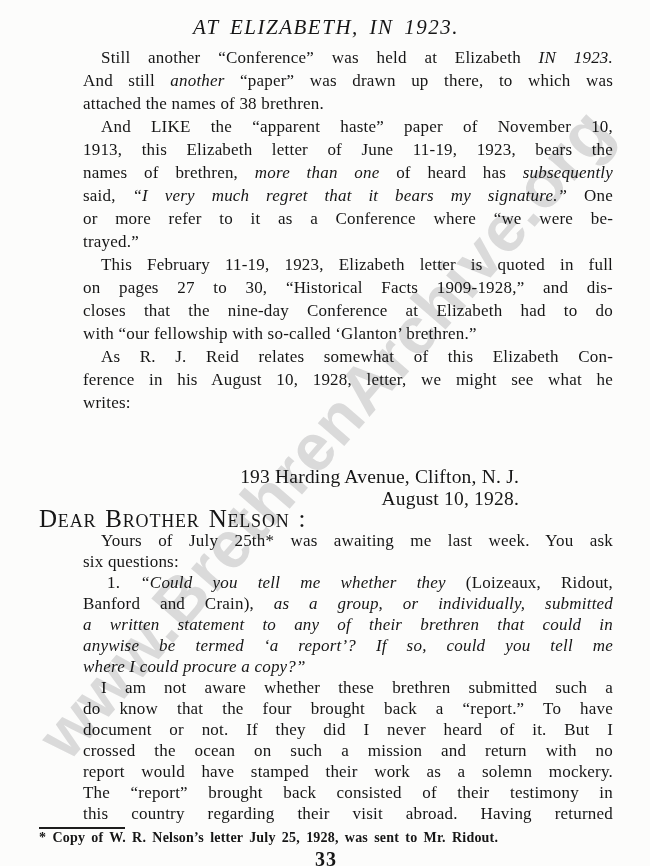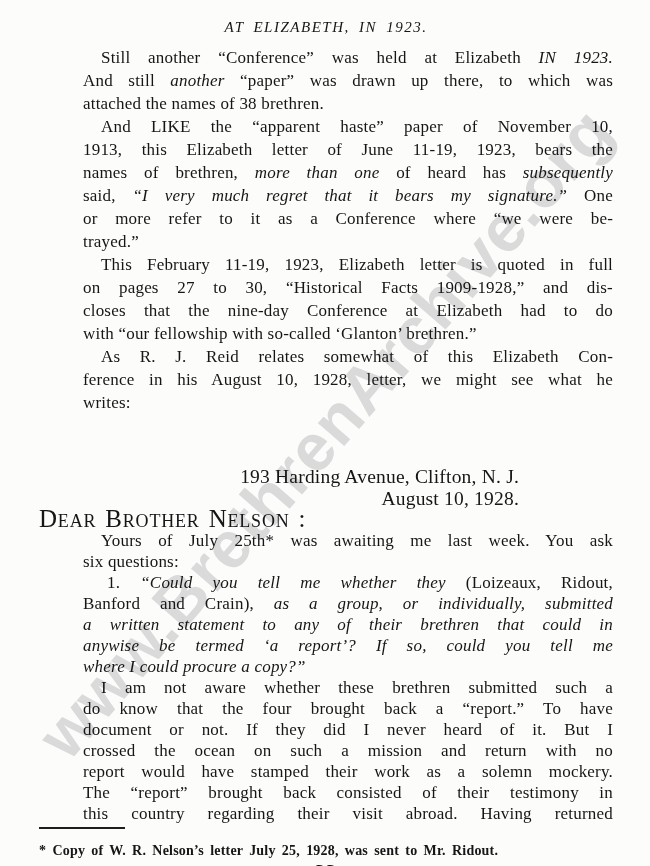--- a/index.html
+++ b/index.html
@@ -13,21 +13,21 @@
     position:absolute;left:50%;top:50%;
     transform:translate(-50%,-50%) rotate(-49deg);
     font-family:"Liberation Sans","DejaVu Sans",sans-serif;
     font-weight:bold;font-size:66px;letter-spacing:1px;
     white-space:nowrap;z-index:0;user-select:none;
   }
   .page{
     position:absolute;left:39px;top:14px;width:574px;z-index:1;
   }
   .title{
-    text-align:center;font-style:italic;font-size:15px;
+    text-align:center;font-style:italic;font-size:21px;
     letter-spacing:1.5px;line-height:26px;margin-bottom:6px;
     word-spacing:4px;
   }
   .para{font-size:17px;letter-spacing:0.2px;margin-left:44px;}
   .lh23 .line{line-height:23px;}
   .lh21 .line{line-height:21px;}
   .line{text-align:justify;text-justify:inter-word;}
   .line.j{text-align-last:justify;}
   .line.ind{text-indent:18px;}
   .line.ind2{text-indent:24px;}
@@ -37,21 +37,21 @@
     font-size:19.5px;line-height:22px;letter-spacing:0.2px;
   }
   .salutation{
     margin-top:-2px;font-variant:small-caps;font-size:25px;
     letter-spacing:0.8px;line-height:22px;word-spacing:2px;
   }
   .footnote-rule{
     width:86px;border-top:2px solid #1d1d1d;margin-top:3px;
   }
   .footnote{
-    font-size:14px;font-weight:bold;line-height:16px;margin-top:14px;
+    font-size:14px;font-weight:bold;line-height:16px;margin-top:1px;
     word-spacing:2.5px;letter-spacing:0.2px;
   }
   .page-number{
     text-align:center;font-size:20px;font-weight:bold;margin-top:3px;
     line-height:20px;letter-spacing:1px;
   }
 </style>
 </head>
 <body>
 

